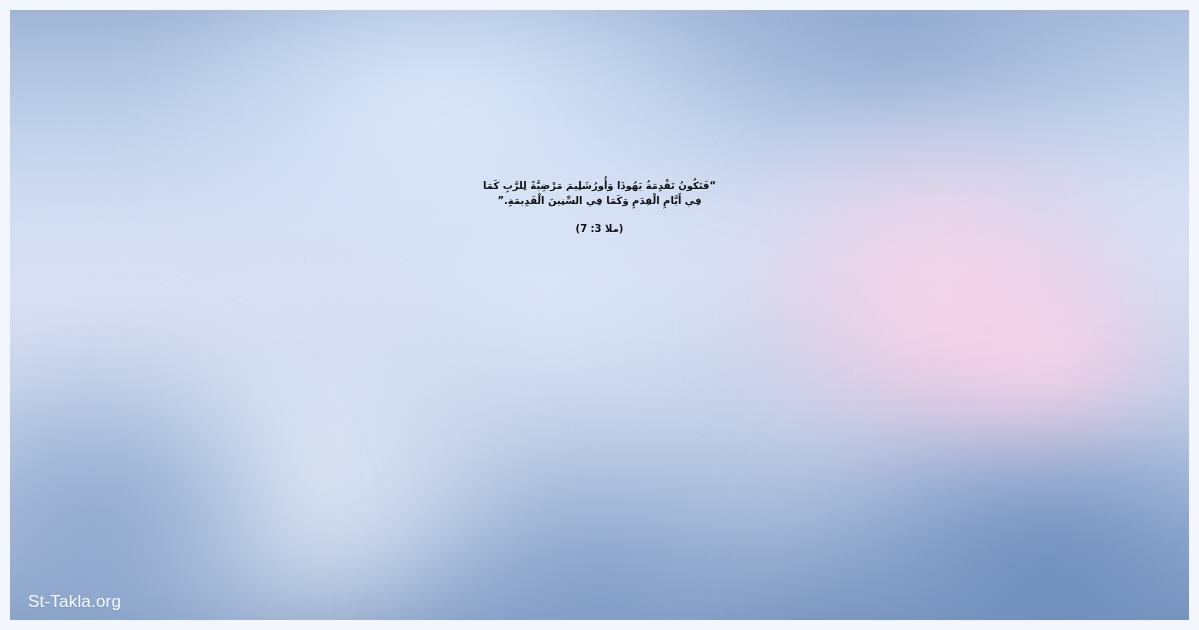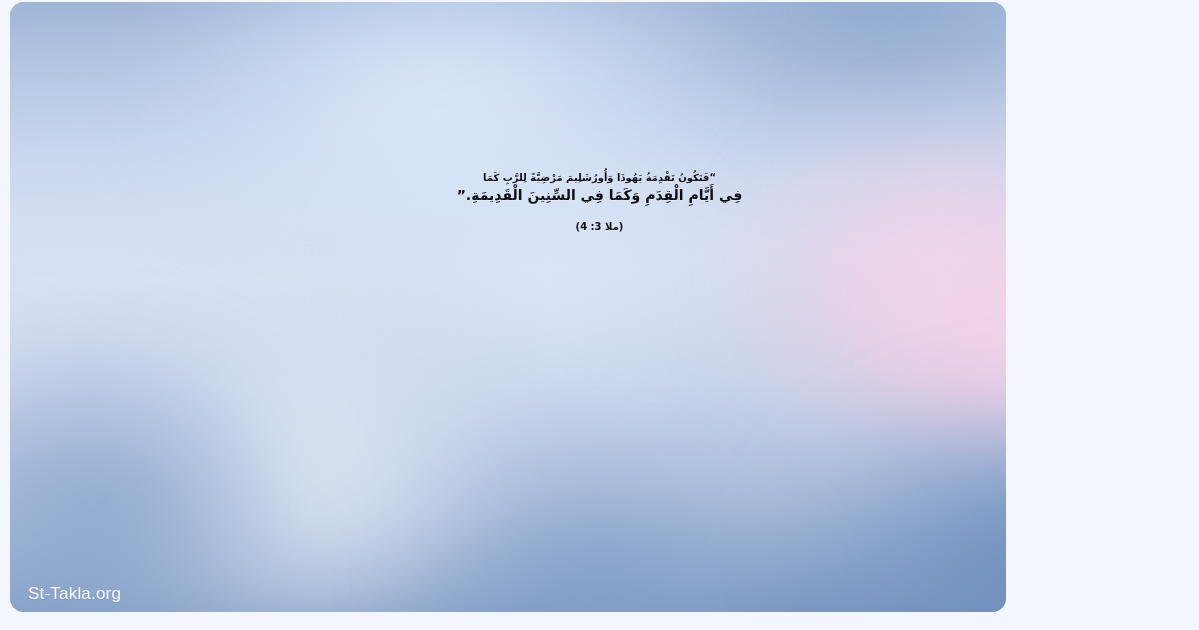--- a/index.html
+++ b/index.html
@@ -19,26 +19,25 @@
   
   #frame {
     position: absolute;
     inset: 0;
     background: #f3f6fc;
   }
   
   #plate {
     position: absolute;
     left: 10px;
-    top: 2px;
-    width: 996px;
+    top: 10px;
+    width: 1179px;
     height: 610px;
     overflow: hidden;
     background: #b9cbe6;
-    border-radius: 14px;
   }
   
   .bg-base {
     position: absolute;
     inset: 0;
     background:
       linear-gradient(178deg,
         #9fb5d6 0%,
         #aec2e0 8%,
         #c3d3ec 22%,
@@ -209,20 +208,20 @@
     <div class="blob blob-pink"></div>
     <div class="blob blob-pink2"></div>
     <div class="blob blob-white-low"></div>
     <div class="blob blob-blue-bl"></div>
     <div class="blob blob-blue-bc"></div>
     <div class="blob blob-blue-br"></div>
     <div class="veil"></div>
 
     <div id="verse-block">
       <div class="verse-line" style="font-size: 10px;">“فَتَكُونُ تَقْدِمَةُ يَهُوذَا وَأُورُشَلِيمَ مَرْضِيَّةً لِلرَّبِ كَمَا</div>
-      <div class="verse-line" style="font-size: 14px;">فِي أَيَّامِ الْقِدَمِ وَكَمَا فِي السِّنِينَ الْقَدِيمَةِ.”</div>
-      <div class="verse-ref" style="font-size: 10px;">(ملا 3: 4)</div>
+      <div class="verse-line" style="font-size: 10px;">فِي أَيَّامِ الْقِدَمِ وَكَمَا فِي السِّنِينَ الْقَدِيمَةِ.”</div>
+      <div class="verse-ref" style="font-size: 10px;">(ملا 3: 7)</div>
     </div>
 
     <div id="watermark">St-Takla.org</div>
   </div>
 
 </div>
 
 </body></html>

